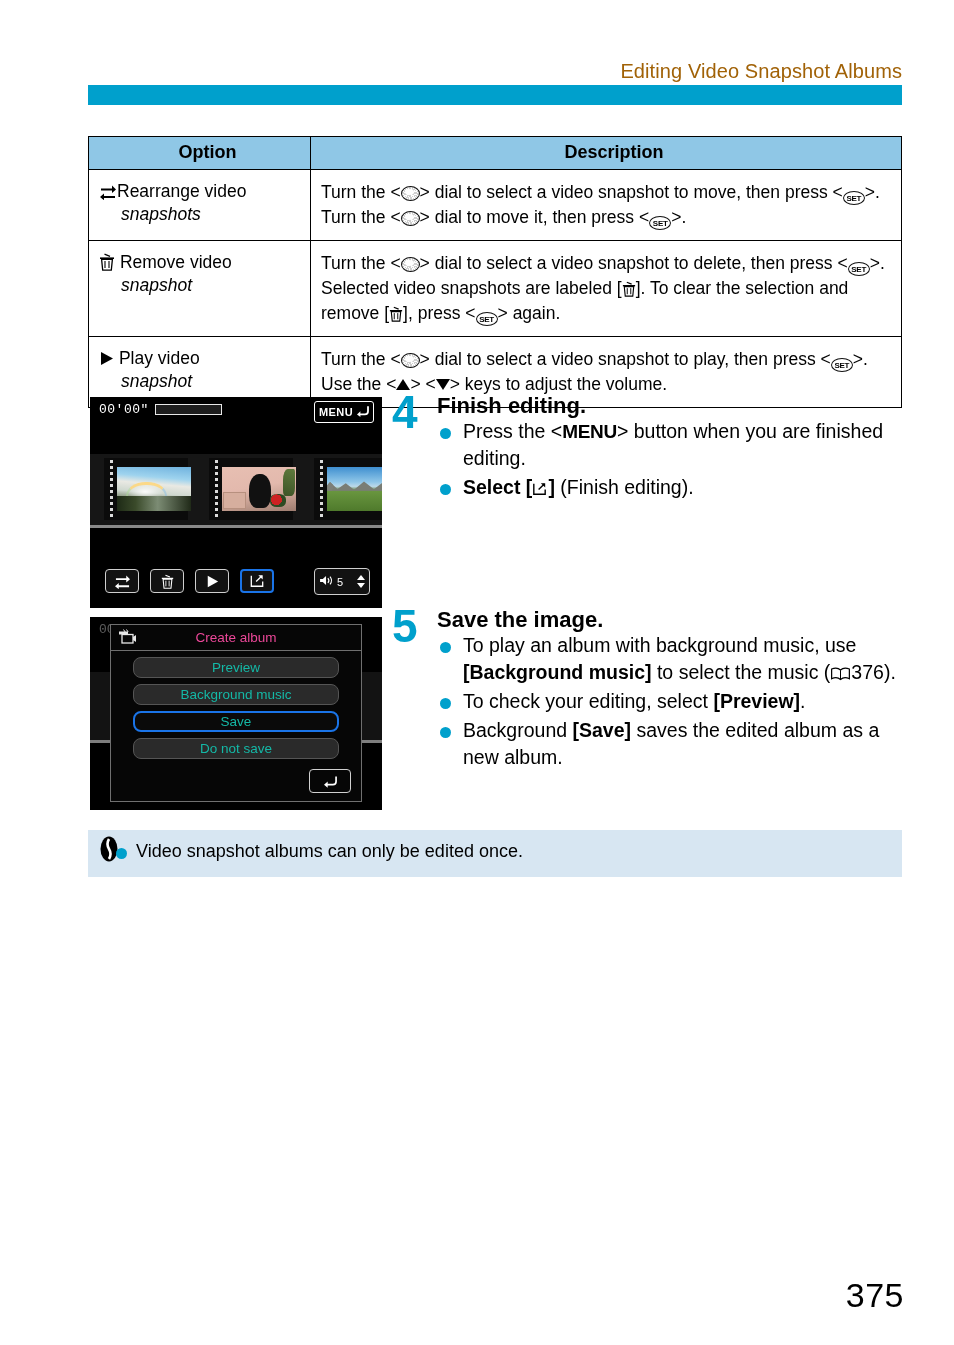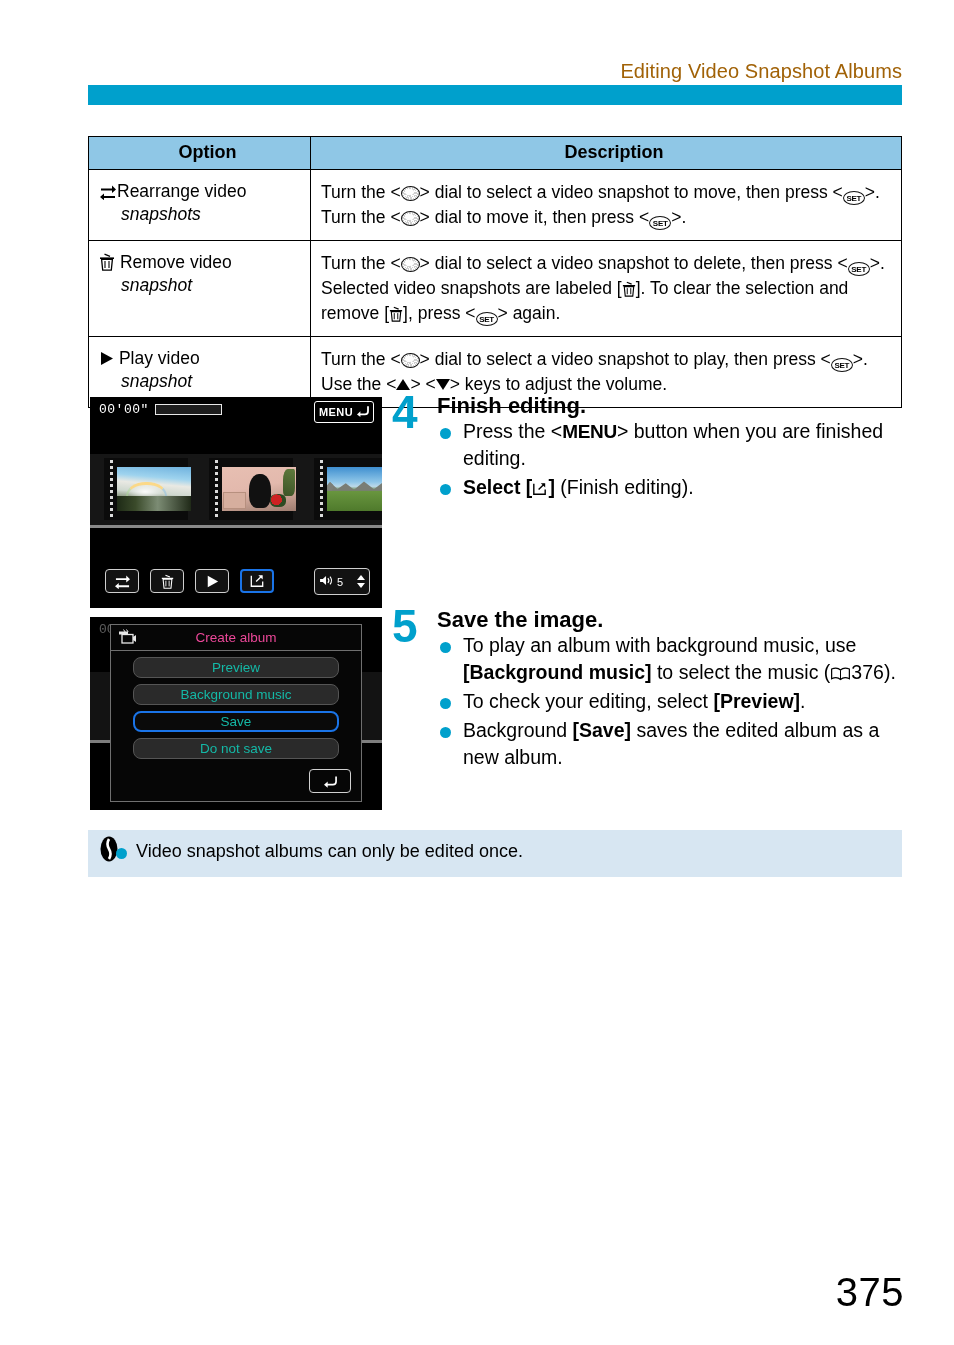--- a/index.html
+++ b/index.html
@@ -514,21 +514,21 @@
     width: 11px; height: 11px;
     border-radius: 50%;
     background: #00A0CC;
   }
 
   
   .page-num {
     position: absolute;
     right: 50px;
     bottom: 30px;
-    font-size: 40px;
+    font-size: 34px;
     letter-spacing: .5px;
   }
 </style>
 </head>
 <body>
 
 <div class="page-header">Editing Video Snapshot Albums</div>
 <div class="header-rule"></div>
 
 <table class="opt-table">

